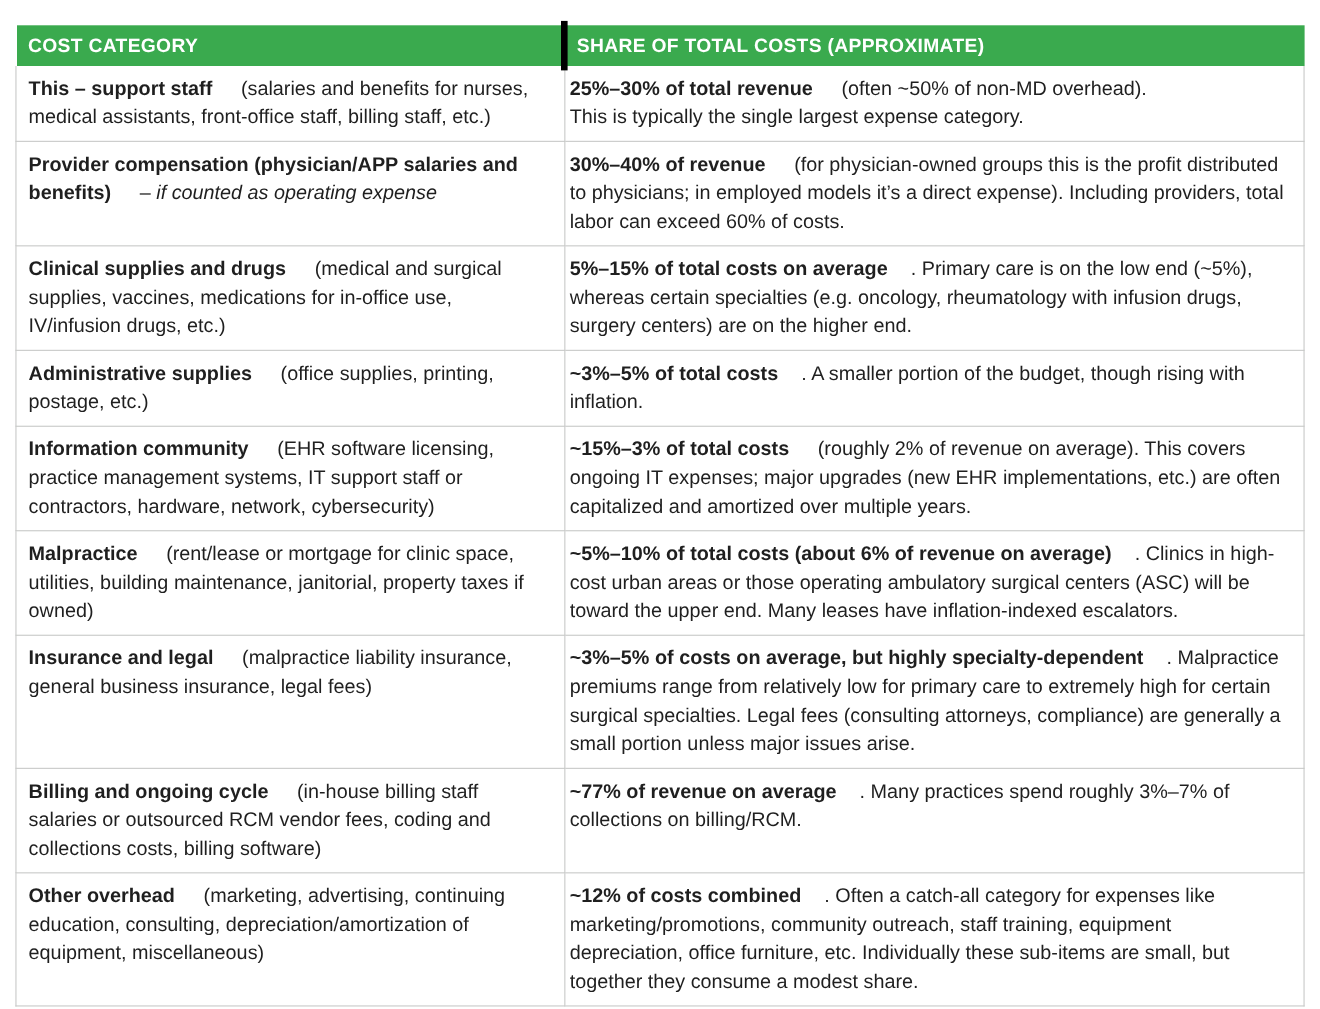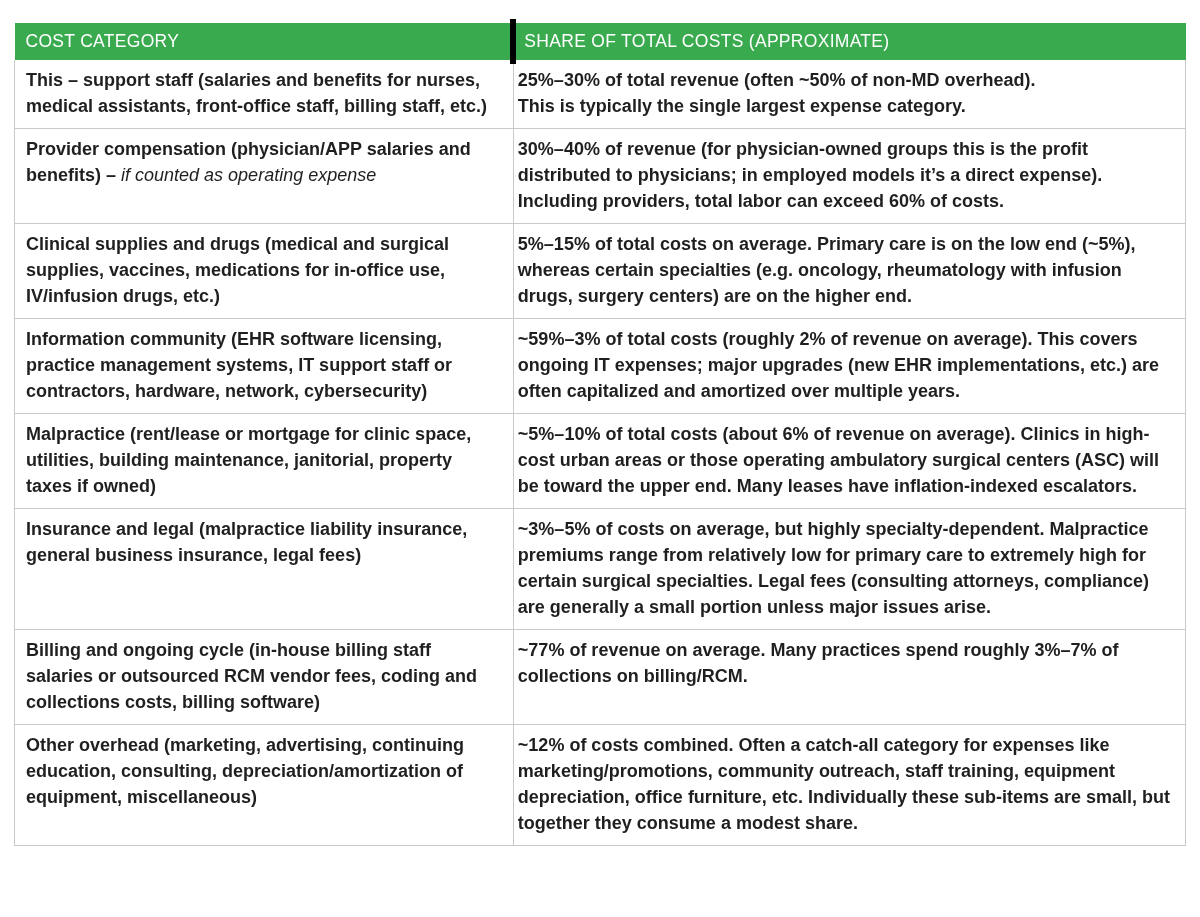--- a/index.html
+++ b/index.html
@@ -26,21 +26,21 @@
   table.cost-table {
     width: 100%;
     border-collapse: collapse;
     table-layout: fixed;
   }
   col.col-cat { width: 42.6%; }
   col.col-share { width: 57.4%; }
   thead th {
     background: var(--header-bg);
     color: var(--header-text);
-    font-weight: normal;
+    font-weight: bold;
     font-size: 17.5px;
     letter-spacing: 0.3px;
     text-align: left;
     height: 37px;
     padding: 0 10px 0 11px;
     position: relative;
     text-transform: uppercase;
   }
   th .black-divider {
     position: absolute;
@@ -56,21 +56,21 @@
     vertical-align: top;
     font-size: 18px;
     line-height: 26px;
     padding: 7px 14px 9px 11px;
     white-space: pre-line;
   }
   tbody td.share { padding-left: 4px; }
   tbody tr:first-child td { border-top: none; }
   .b { font-weight: bold; }
   .i { font-style: italic; margin-top: 11px; }
-  .r { font-weight: bold; font-style: normal; }
+  .r { font-weight: normal; font-style: normal; margin-left: 21px; }
 </style>
 </head>
 <body>
 
 <div class="page">
   <table class="cost-table">
     <colgroup>
       <col class="col-cat">
       <col class="col-share">
     </colgroup>
@@ -95,24 +95,28 @@
   <tr>
     <td class="cell cat"><span class="b">Provider compensation (physician/APP salaries and benefits)</span><span class="r"> – </span><span class="i">if counted as operating expense</span></td>
     <td class="cell share"><span class="b">30%–40% of revenue</span><span class="r"> (for physician-owned groups this is the profit distributed to physicians; in employed models it’s a direct expense). Including providers, total labor can exceed 60% of costs.</span></td>
   </tr>
 
   <tr>
     <td class="cell cat"><span class="b">Clinical supplies and drugs</span><span class="r"> (medical and surgical supplies, vaccines, medications for in-office use, IV/infusion drugs, etc.)</span></td>
     <td class="cell share"><span class="b">5%–15% of total costs on average</span><span class="r">. Primary care is on the low end (~5%), whereas certain specialties (e.g. oncology, rheumatology with infusion drugs, surgery centers) are on the higher end.</span></td>
   </tr>
 
+  <tr>
+    <td class="cell cat"><span class="b">Administrative supplies</span><span class="r"> (office supplies, printing, postage, etc.)</span></td>
+    <td class="cell share"><span class="b">~3%–5% of total costs</span><span class="r">. A smaller portion of the budget, though rising with inflation.</span></td>
+  </tr>
 
   <tr>
     <td class="cell cat"><span class="b">Information community</span><span class="r"> (EHR software licensing, practice management systems, IT support staff or contractors, hardware, network, cybersecurity)</span></td>
-    <td class="cell share"><span class="b">~59%–3% of total costs</span><span class="r"> (roughly 2% of revenue on average). This covers ongoing IT expenses; major upgrades (new EHR implementations, etc.) are often capitalized and amortized over multiple years.</span></td>
+    <td class="cell share"><span class="b">~15%–3% of total costs</span><span class="r"> (roughly 2% of revenue on average). This covers ongoing IT expenses; major upgrades (new EHR implementations, etc.) are often capitalized and amortized over multiple years.</span></td>
   </tr>
 
   <tr>
     <td class="cell cat"><span class="b">Malpractice</span><span class="r"> (rent/lease or mortgage for clinic space, utilities, building maintenance, janitorial, property taxes if owned)</span></td>
     <td class="cell share"><span class="b">~5%–10% of total costs (about 6% of revenue on average)</span><span class="r">. Clinics in high-cost urban areas or those operating ambulatory surgical centers (ASC) will be toward the upper end. Many leases have inflation-indexed escalators.</span></td>
   </tr>
 
   <tr>
     <td class="cell cat"><span class="b">Insurance and legal</span><span class="r"> (malpractice liability insurance, general business insurance, legal fees)</span></td>
     <td class="cell share"><span class="b">~3%–5% of costs on average, but highly specialty-dependent</span><span class="r">. Malpractice premiums range from relatively low for primary care to extremely high for certain surgical specialties. Legal fees (consulting attorneys, compliance) are generally a small portion unless major issues arise.</span></td>

